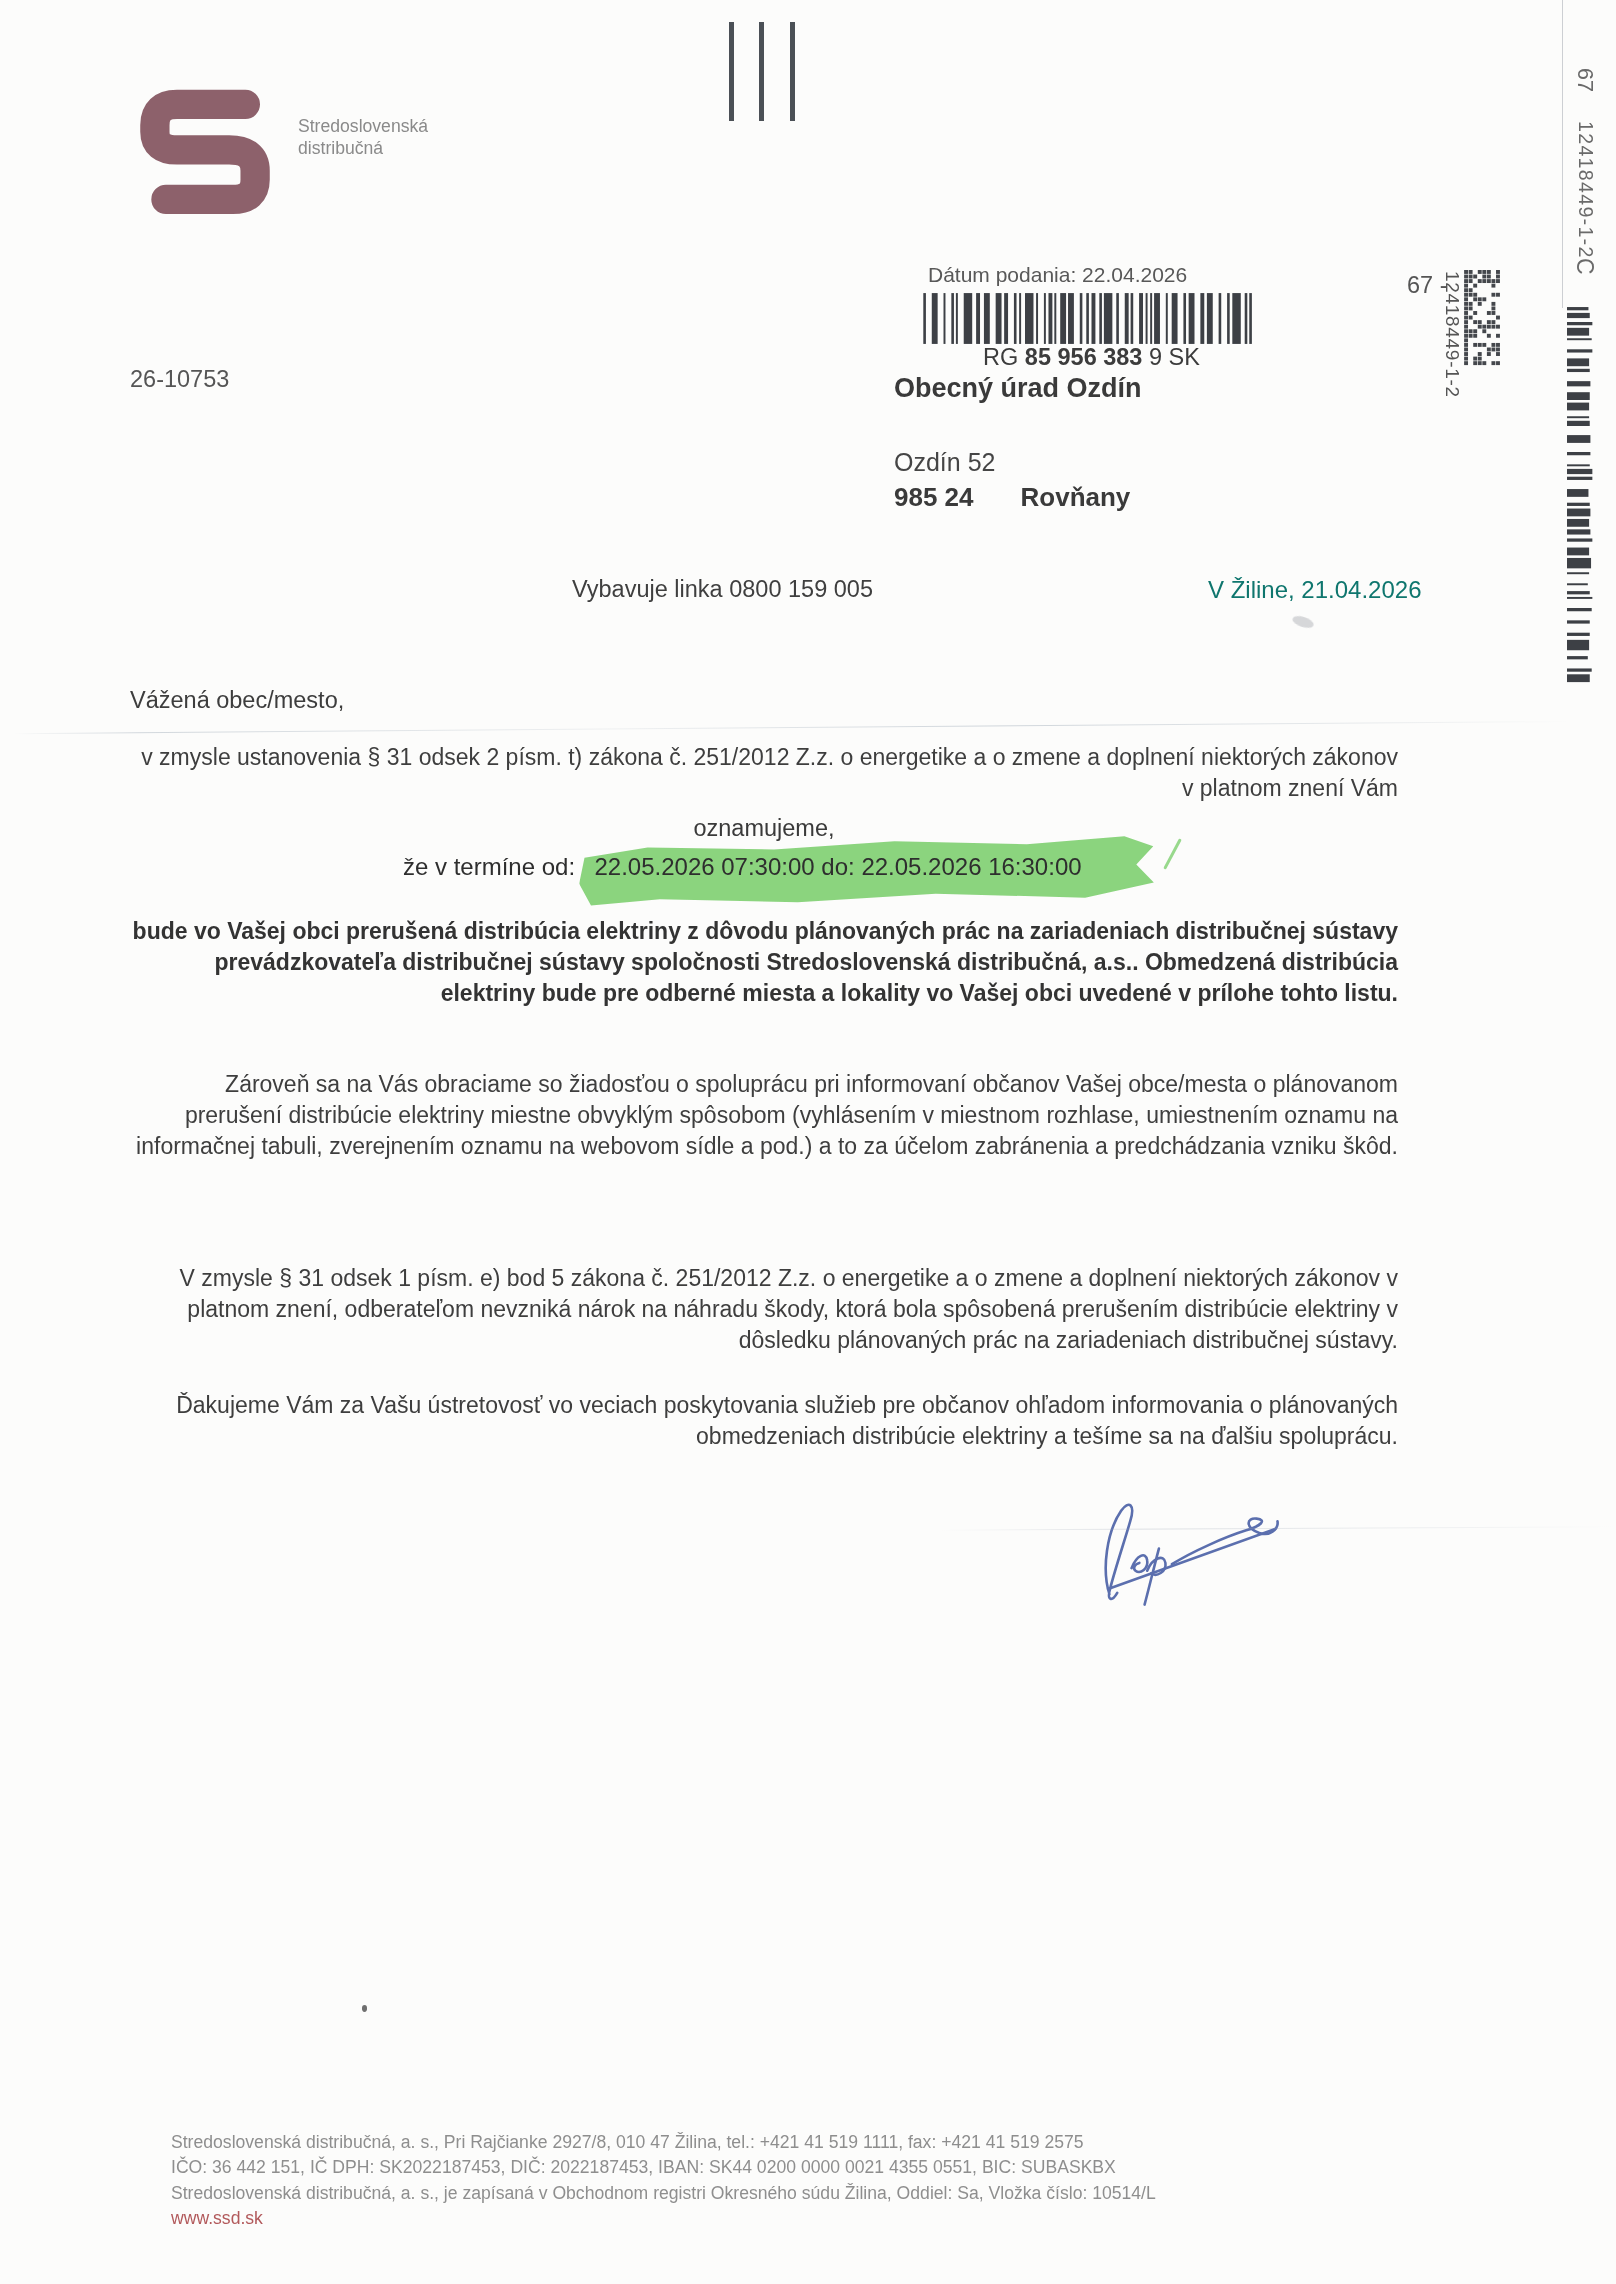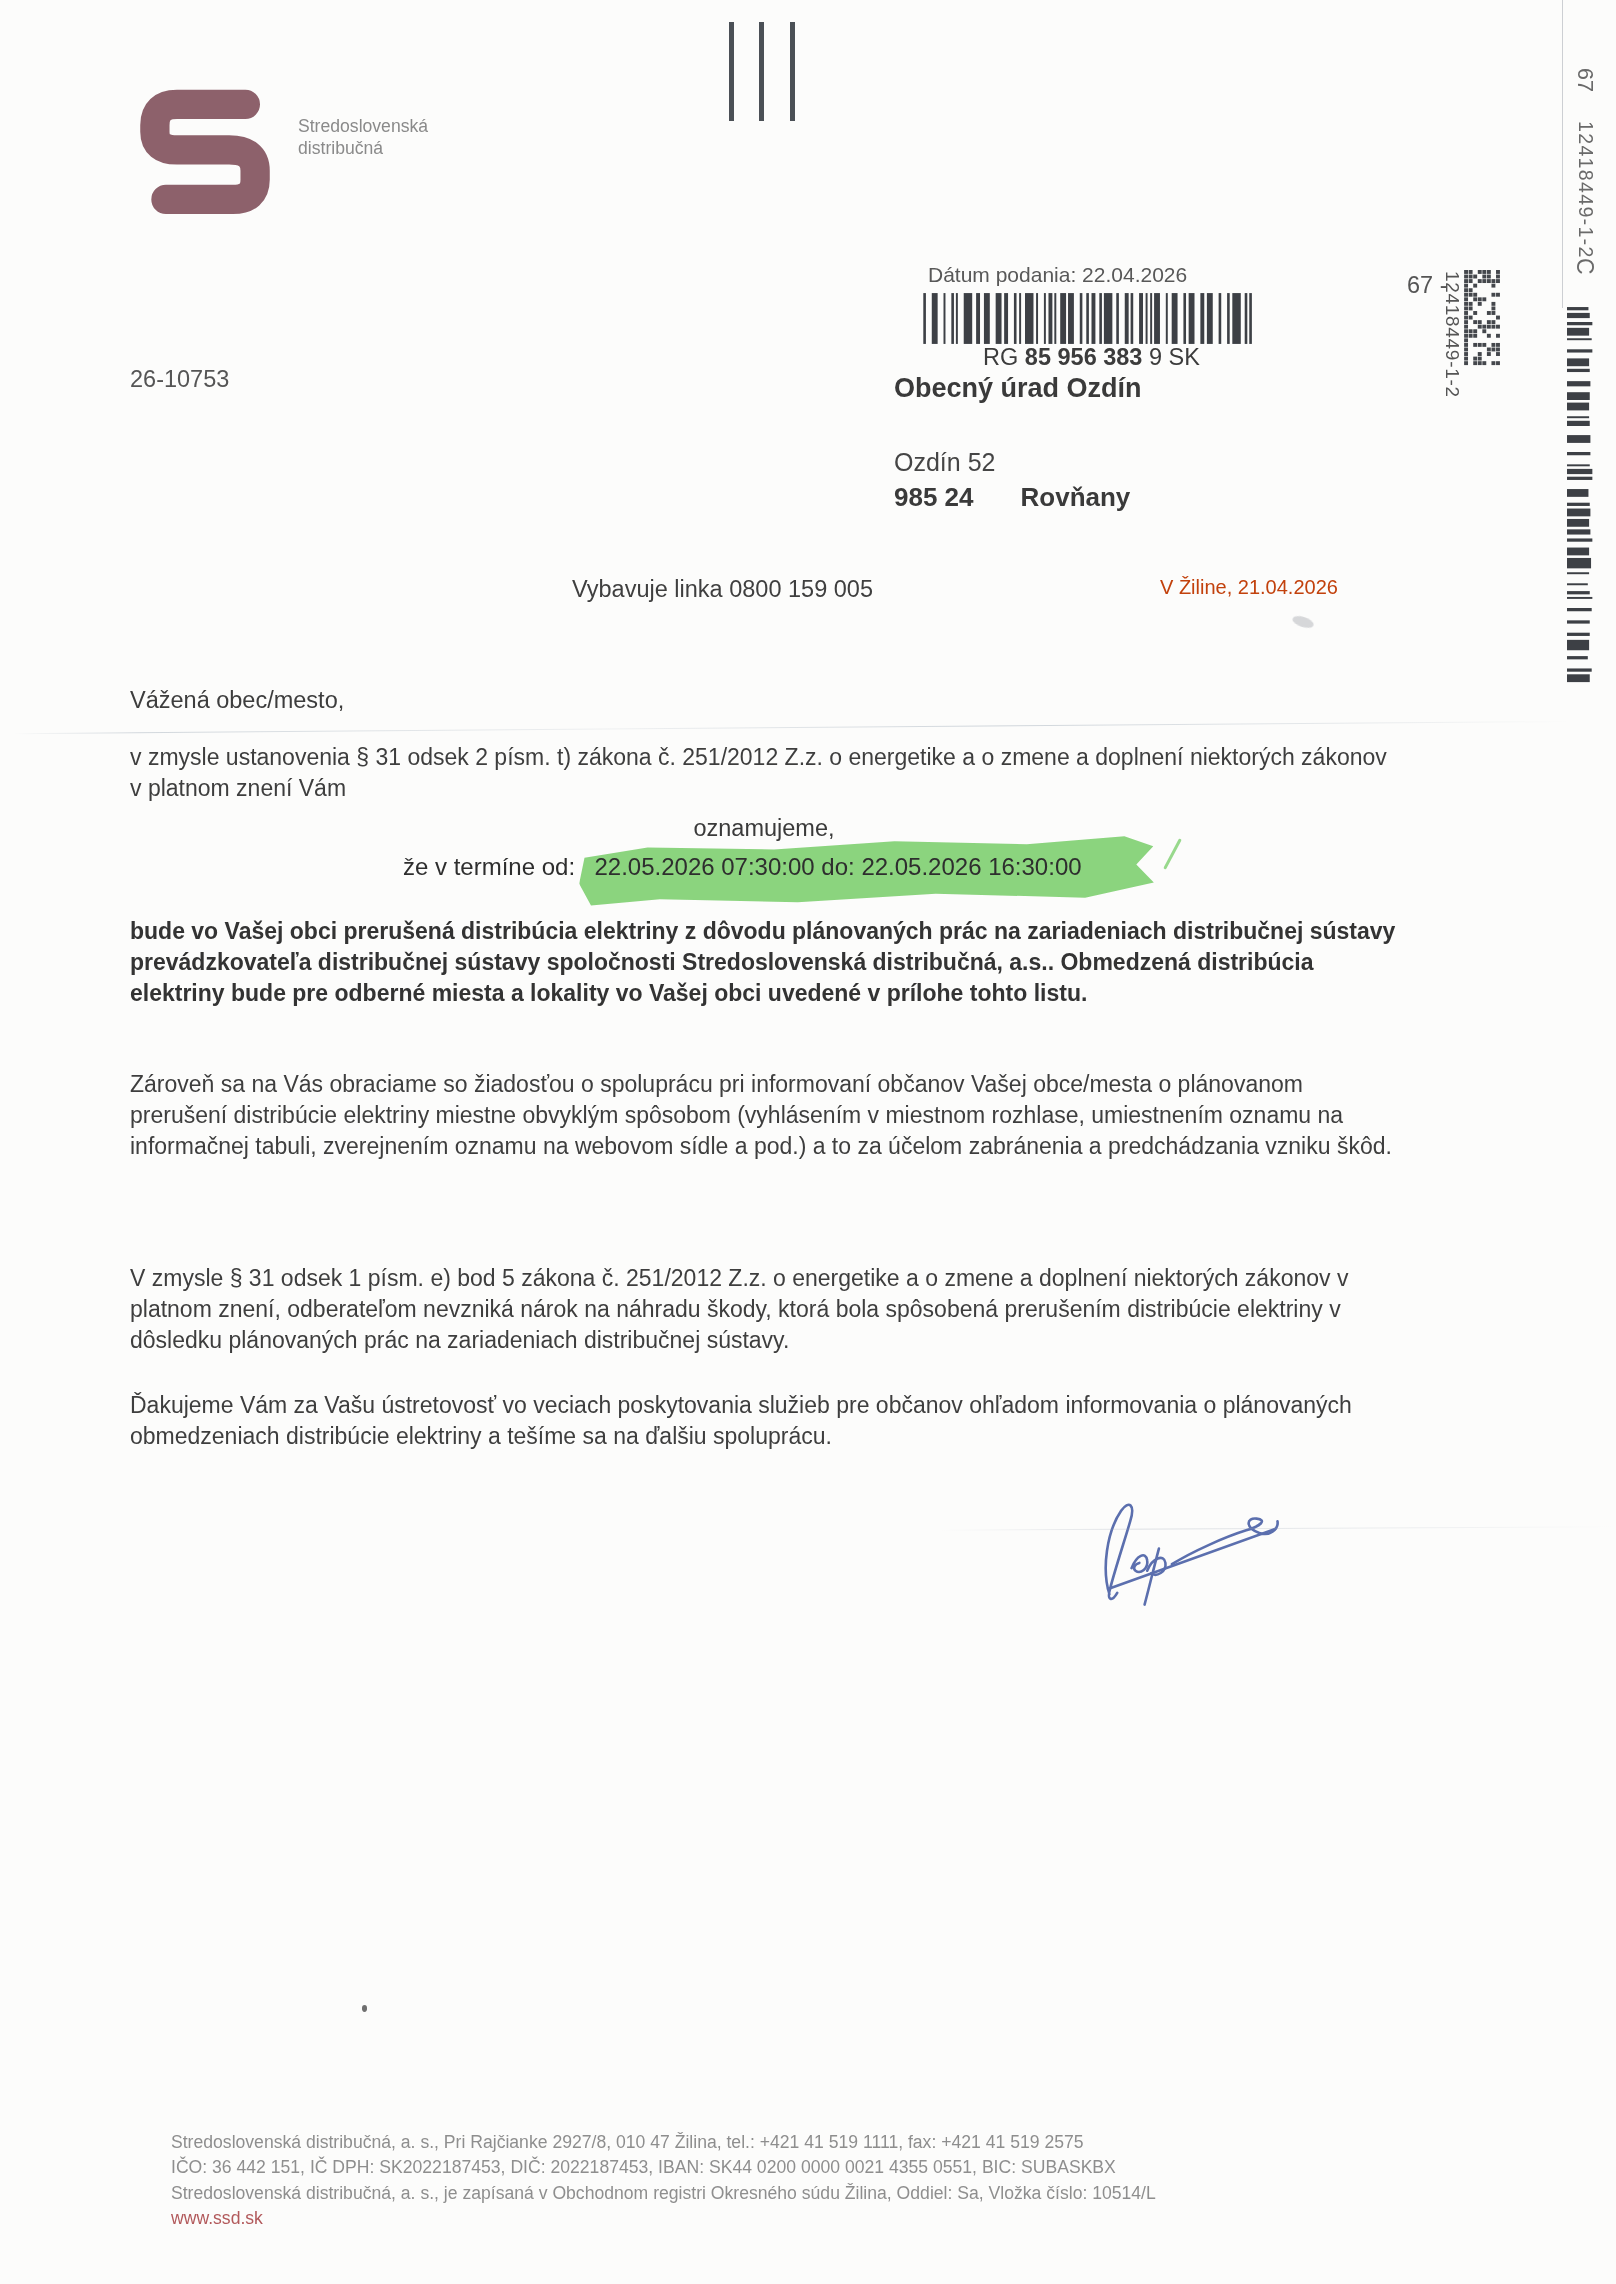--- a/index.html
+++ b/index.html
@@ -22,26 +22,26 @@
   .rg-text b{font-weight:bold;}
 
   .recipient-name{left:894px;top:373px;font-size:27px;font-weight:bold;color:#3a3a3a;}
   .recipient-street{left:894px;top:448px;font-size:25px;color:#454545;}
   .recipient-zipcity{left:894px;top:482px;font-size:26px;font-weight:bold;color:#3a3a3a;}
   .recipient-zipcity .gap{display:inline-block;width:47px;}
 
   .ref-number{left:130px;top:366px;font-size:23.5px;color:#555;}
 
   .hotline{left:572px;top:576px;font-size:23.5px;color:#3f3f3f;}
-  .place-date{left:1160px;top:576px;font-size:20px;color:#c2410c;}
+  .place-date{left:1208px;top:576px;font-size:24px;color:#0f766e;}
 
   .title{left:130px;top:641px;font-size:28px;font-weight:bold;color:#2f2f2f;}
   .salutation{left:130px;top:687px;font-size:23.5px;}
 
-  .body-par{left:130px;width:1268px;font-size:23px;line-height:31px;color:#3e3e3e;text-align:left;}
+  .body-par{left:130px;width:1268px;font-size:23px;line-height:31px;color:#3e3e3e;text-align:right;}
   .p1{top:742px;}
   .announce{left:130px;top:815px;width:1268px;text-align:center;font-size:23.5px;color:#3a3a3a;}
 
   .term-line{left:403px;top:853px;font-size:24px;font-weight:normal;color:#2e2e2e;white-space:nowrap;}
   .term-label{margin-right:10.4px;}
   .hl{position:relative;z-index:0;padding:3.9px 30px 6.5px 9px;}
   .hl::before{content:"";position:absolute;z-index:-1;left:-6.5px;right:-42px;top:-10.4px;bottom:-17px;
       background:#7ecf70;opacity:.9;transform:rotate(-0.9deg);
       clip-path:polygon(1% 22%,12% 8%,34% 14%,55% 4%,78% 12%,95% 2%,100% 18%,97% 46%,100% 74%,88% 96%,62% 86%,38% 96%,14% 88%,2% 96%,0 62%);}
   .hl::after{content:"";position:absolute;right:-63px;top:-11.7px;width:3.3px;height:34px;background:#7ecf70;

